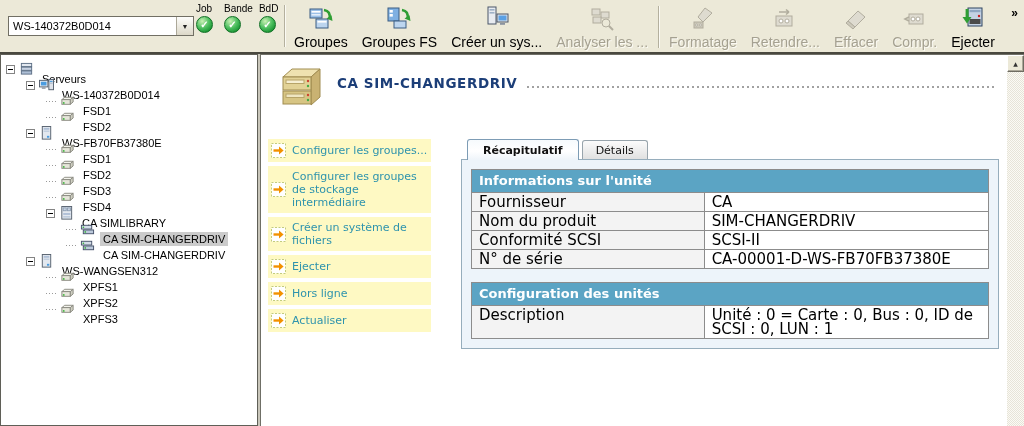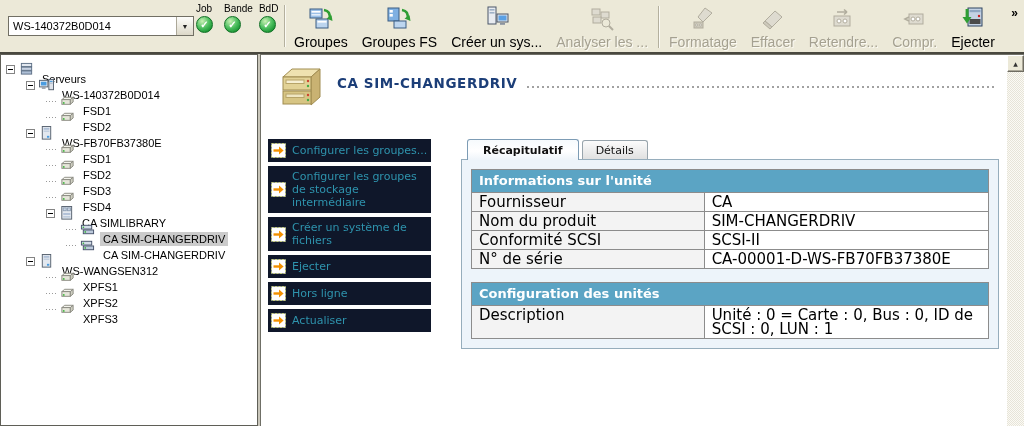--- a/index.html
+++ b/index.html
@@ -52,21 +52,21 @@
                 border-top:1px solid #6f6f66; border-left:1px solid #6f6f66;
                 font-family:"DejaVu Sans", sans-serif; }
   .dev-header { position:absolute; left:12px; top:10px; right:30px; display:flex; align-items:flex-start; }
   .dev-ic { width:52px; height:48px; flex:none; }
   .title-block { flex:1; display:flex; align-items:flex-end; margin-left:12px; padding-top:10px; }
   .page-title { font-size:13.5px; font-weight:bold; color:#1c3e78; letter-spacing:0.6px; white-space:nowrap; }
   .title-dots { flex:1; height:2px; margin:0 0 3px 10px;
                 background:repeating-linear-gradient(90deg,#a2a2a2 0 2px,transparent 2px 5px); }
   
   .actions { position:absolute; left:7px; top:84px; width:163px; }
-  .action-item { display:flex; align-items:center; background:#0f172a; padding:4px 2px 4px 3px;
+  .action-item { display:flex; align-items:center; background:#fef9c3; padding:4px 2px 4px 3px;
                  margin-bottom:4px; cursor:pointer; }
   .action-arrow { flex:none; width:15px; height:15px; margin-right:6px; }
   .action-label { color:#2e93ad; font-size:11px; line-height:13px; }
   
   .detail { position:absolute; left:176px; top:78px; right:25px;margin-left:24px; }
   .tabs { display:flex; align-items:flex-end; padding-left:6px; height:26px; position:relative; z-index:2; }
   .tab { border:1px solid #98a4ac; border-bottom:none; border-radius:3px 3px 0 0;
          padding:3px 13px 2px; margin-right:3px; background:linear-gradient(#fbfbfb,#e0e0e0);
          color:#111; cursor:pointer; }
   .tab.active { font-weight:bold; background:linear-gradient(#f6fafd,#ffffff 55%,#eef4fa);
@@ -166,36 +166,36 @@
     <rect x="5" y="17" width="9" height="6" fill="#cdc9bb"></rect>
     <circle cx="7.5" cy="20" r="1" fill="#fff"></circle>
             <circle cx="11.5" cy="20" r="1" fill="#fff"></circle>
           </g>
         </svg>
         <span class="tb-label">Formatage</span>
    </button>
       <button class="tb-btn disabled">
      <svg class="tb-ic" viewBox="0 0 28 28" xmlns="http://www.w3.org/2000/svg">
           <g fill="#dedbd0" stroke="#b1ad9e">
-    <polygon points="6,16 16,6 23,12 13,22"></polygon>
-    <polygon points="6,16 13,22 11,24 4,18" fill="#cdc9bb"></polygon>
-          </g>
-        </svg>
-        <span class="tb-label">Effacer</span>
-   </button>
-      <button class="tb-btn disabled">
-     <svg class="tb-ic" viewBox="0 0 28 28" xmlns="http://www.w3.org/2000/svg">
-          <g fill="#dedbd0" stroke="#b1ad9e">
     <rect x="5" y="11" width="16" height="10"></rect>
     <circle cx="10" cy="16" r="2" fill="#fff"></circle>
             <circle cx="16" cy="16" r="2" fill="#fff"></circle>
     <path d="M8 7 h10 M18 7 l-3 -2.5 M18 7 l-3 2.5" fill="none" stroke-width="1.6"></path>
           </g>
         </svg>
         <span class="tb-label">Retendre...</span>
+   </button>
+      <button class="tb-btn disabled">
+     <svg class="tb-ic" viewBox="0 0 28 28" xmlns="http://www.w3.org/2000/svg">
+          <g fill="#dedbd0" stroke="#b1ad9e">
+    <polygon points="6,16 16,6 23,12 13,22"></polygon>
+    <polygon points="6,16 13,22 11,24 4,18" fill="#cdc9bb"></polygon>
+          </g>
+        </svg>
+        <span class="tb-label">Effacer</span>
    </button>
       <button class="tb-btn disabled">
      <svg class="tb-ic" viewBox="0 0 28 28" xmlns="http://www.w3.org/2000/svg">
           <g fill="#dedbd0" stroke="#b1ad9e">
     <rect x="8" y="9" width="14" height="10"></rect>
     <circle cx="12" cy="14" r="2" fill="#fff"></circle>
             <circle cx="17" cy="14" r="2" fill="#fff"></circle>
     <path d="M8 12 l-4 2 4 2" fill="none" stroke-width="1.6"></path>
           </g>
         </svg>

